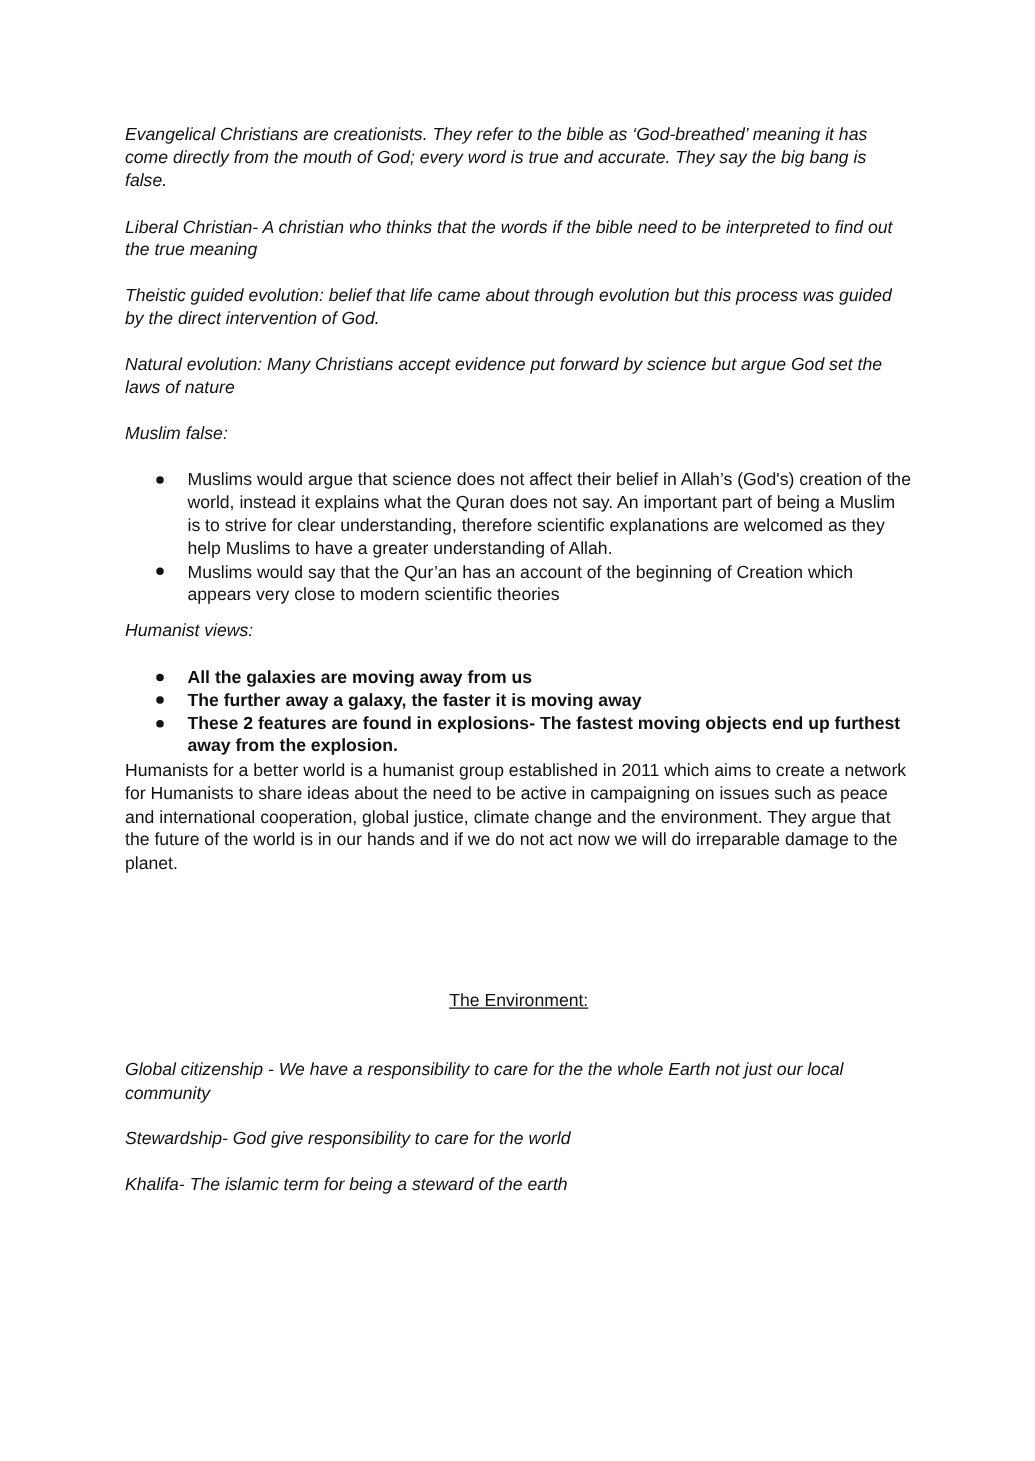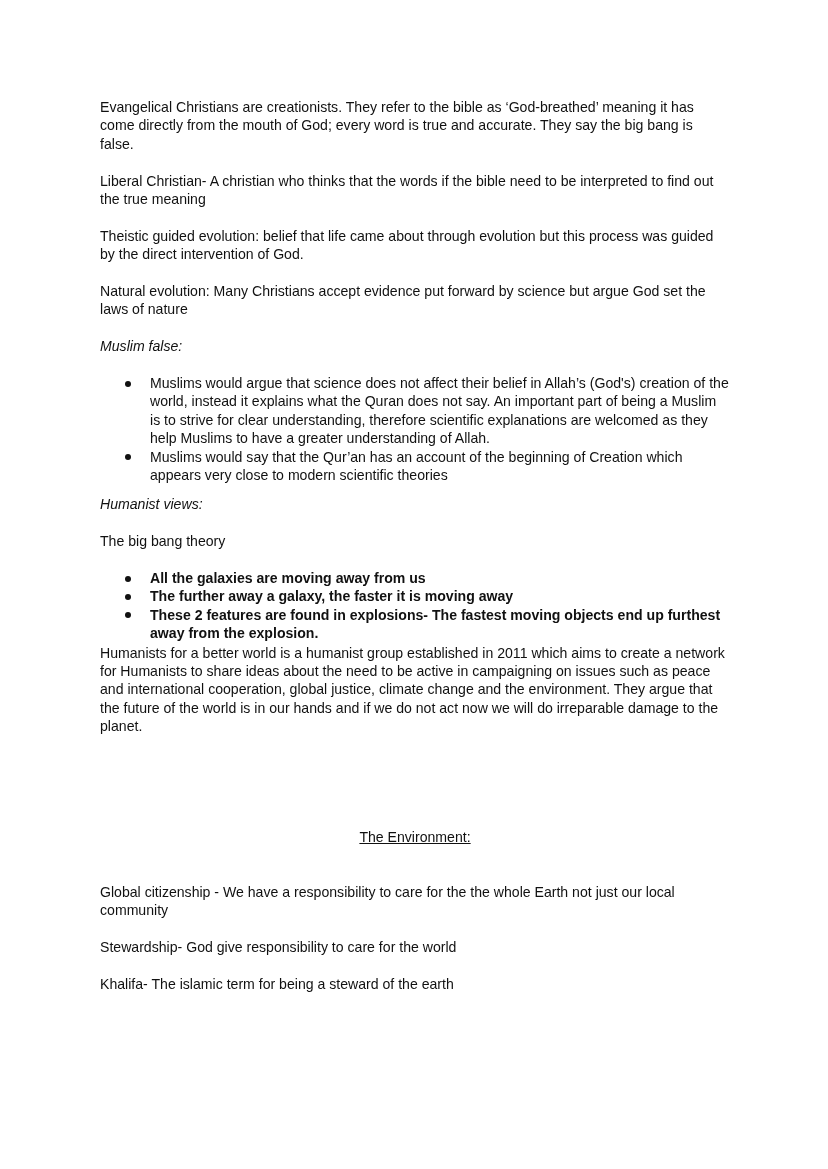--- a/index.html
+++ b/index.html
@@ -19,21 +19,21 @@
       top: 98px;
       width: 630px;
       font-family: "Liberation Sans", sans-serif;
       font-size: 14.1px;
       line-height: 18.4px;
       color: #111111;
     }
     p {
       margin: 0;
     }
-    .para { margin-bottom: 18.4px; }
+    .para { margin-bottom: 18.4px; font-style: italic; }
     .italic { font-style: italic; }
     .underline { text-decoration: underline; }
     ul {
       margin: 0;
       padding: 0;
       list-style: none;
     }
     ul li {
       position: relative;
       padding-left: 50px;
@@ -63,21 +63,20 @@
   <p class="para">Theistic guided evolution: belief that life came about through evolution but this process was guided by the direct intervention of God.</p>
   <p class="para">Natural evolution: Many Christians accept evidence put forward by science but argue God set the laws of nature</p>
 
   <p class="para italic">Muslim false:</p>
   <ul class="muslim-list">
     <li>Muslims would argue that science does not affect their belief in Allah’s (God's) creation of the world, instead it explains what the Quran does not say. An important part of being a Muslim is to strive for clear understanding, therefore scientific explanations are welcomed as they help Muslims to have a greater understanding of Allah.</li>
     <li>Muslims would say that the Qur’an has an account of the beginning of Creation which appears very close to modern scientific theories</li>
   </ul>
 
   <p class="para italic">Humanist views:</p>
-  <p class="para">The big bang theory</p>
   <ul class="evidence-list">
     <li>All the galaxies are moving away from us</li>
     <li>The further away a galaxy, the faster it is moving away</li>
     <li>These 2 features are found in explosions- The fastest moving objects end up furthest away from the explosion.</li>
   </ul>
 
   <p>Humanists for a better world is a humanist group established in 2011 which aims to create a network for Humanists to share ideas about the need to be active in campaigning on issues such as peace and international cooperation, global justice, climate change and the environment.  They argue that the future of the world is in our hands and if we do not act now we will do irreparable damage to the planet.</p>
 
   <div class="spacer-big"></div>
 

